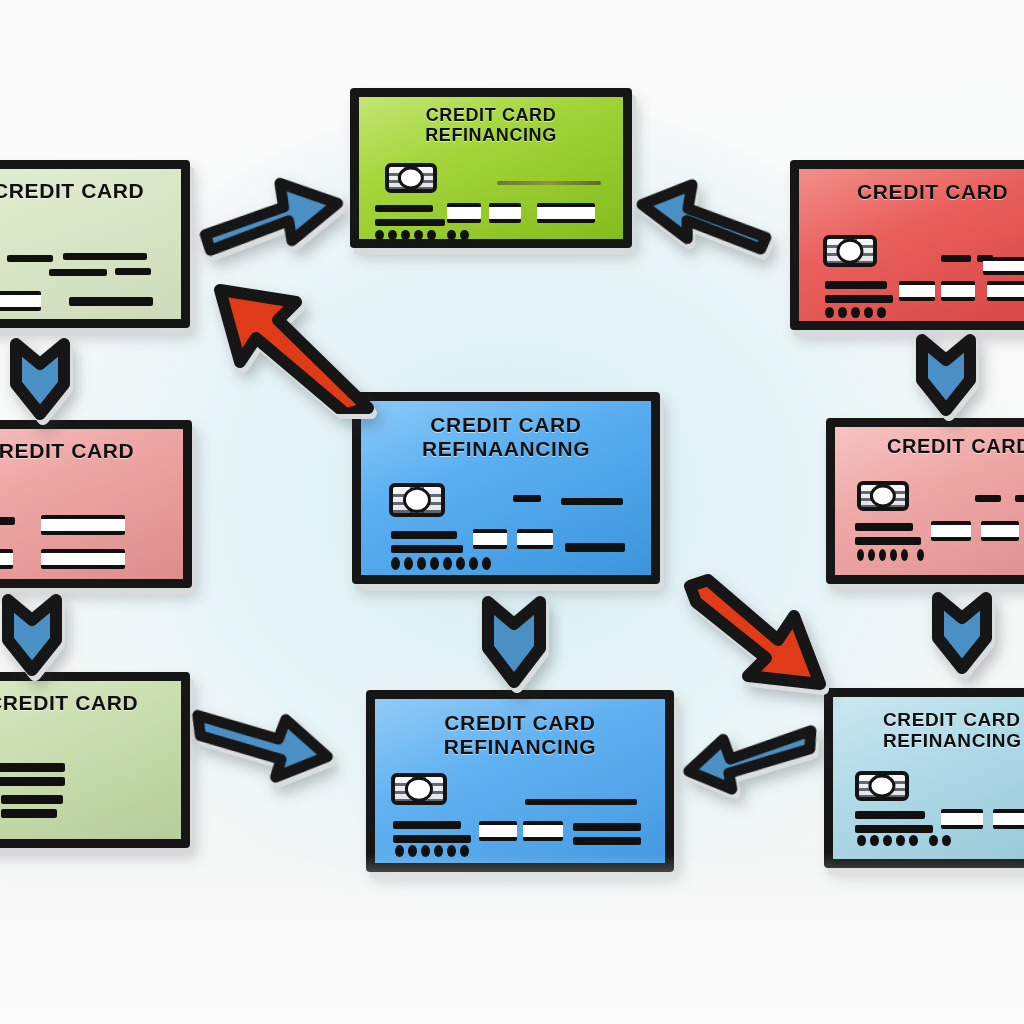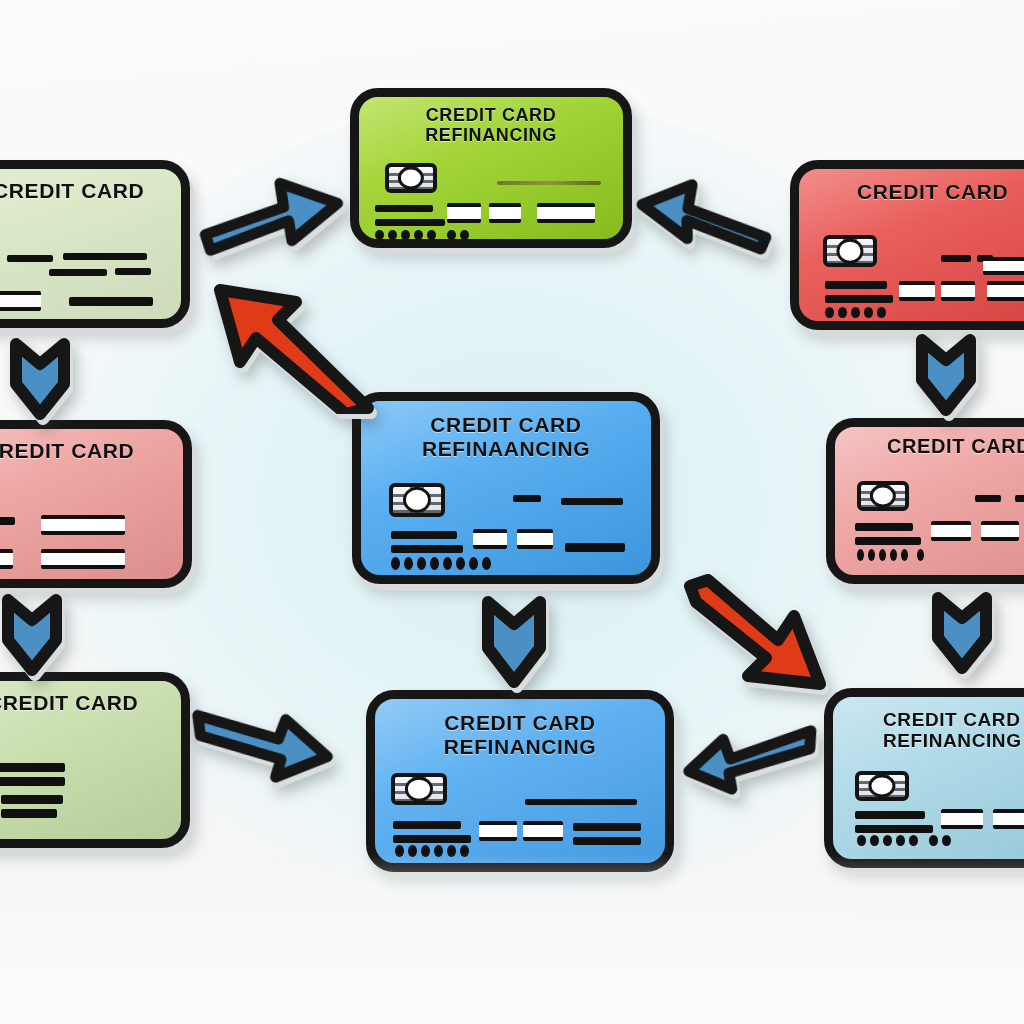--- a/index.html
+++ b/index.html
@@ -50,21 +50,21 @@
     height: 170px;
     background: linear-gradient(to bottom, rgba(255,255,255,0) 0%, #fafafa 55%, #fcfcfc 100%);
     pointer-events: none;
   }
 
   
   .card {
     position: absolute;
     box-sizing: border-box;
     border: 9px solid #161616;
-    border-radius: 28px;
+    border-radius: 4px;
     box-shadow:
       4px 7px 0 0 #d8dbdb,
       6px 10px 14px rgba(40,50,55,0.22);
     overflow: hidden;
   }
   .card .sheen {
     position: absolute;
     inset: 0;
     background: linear-gradient(160deg, rgba(255,255,255,0.30) 0%, rgba(255,255,255,0.06) 38%, rgba(0,0,0,0.05) 100%);
     pointer-events: none;

